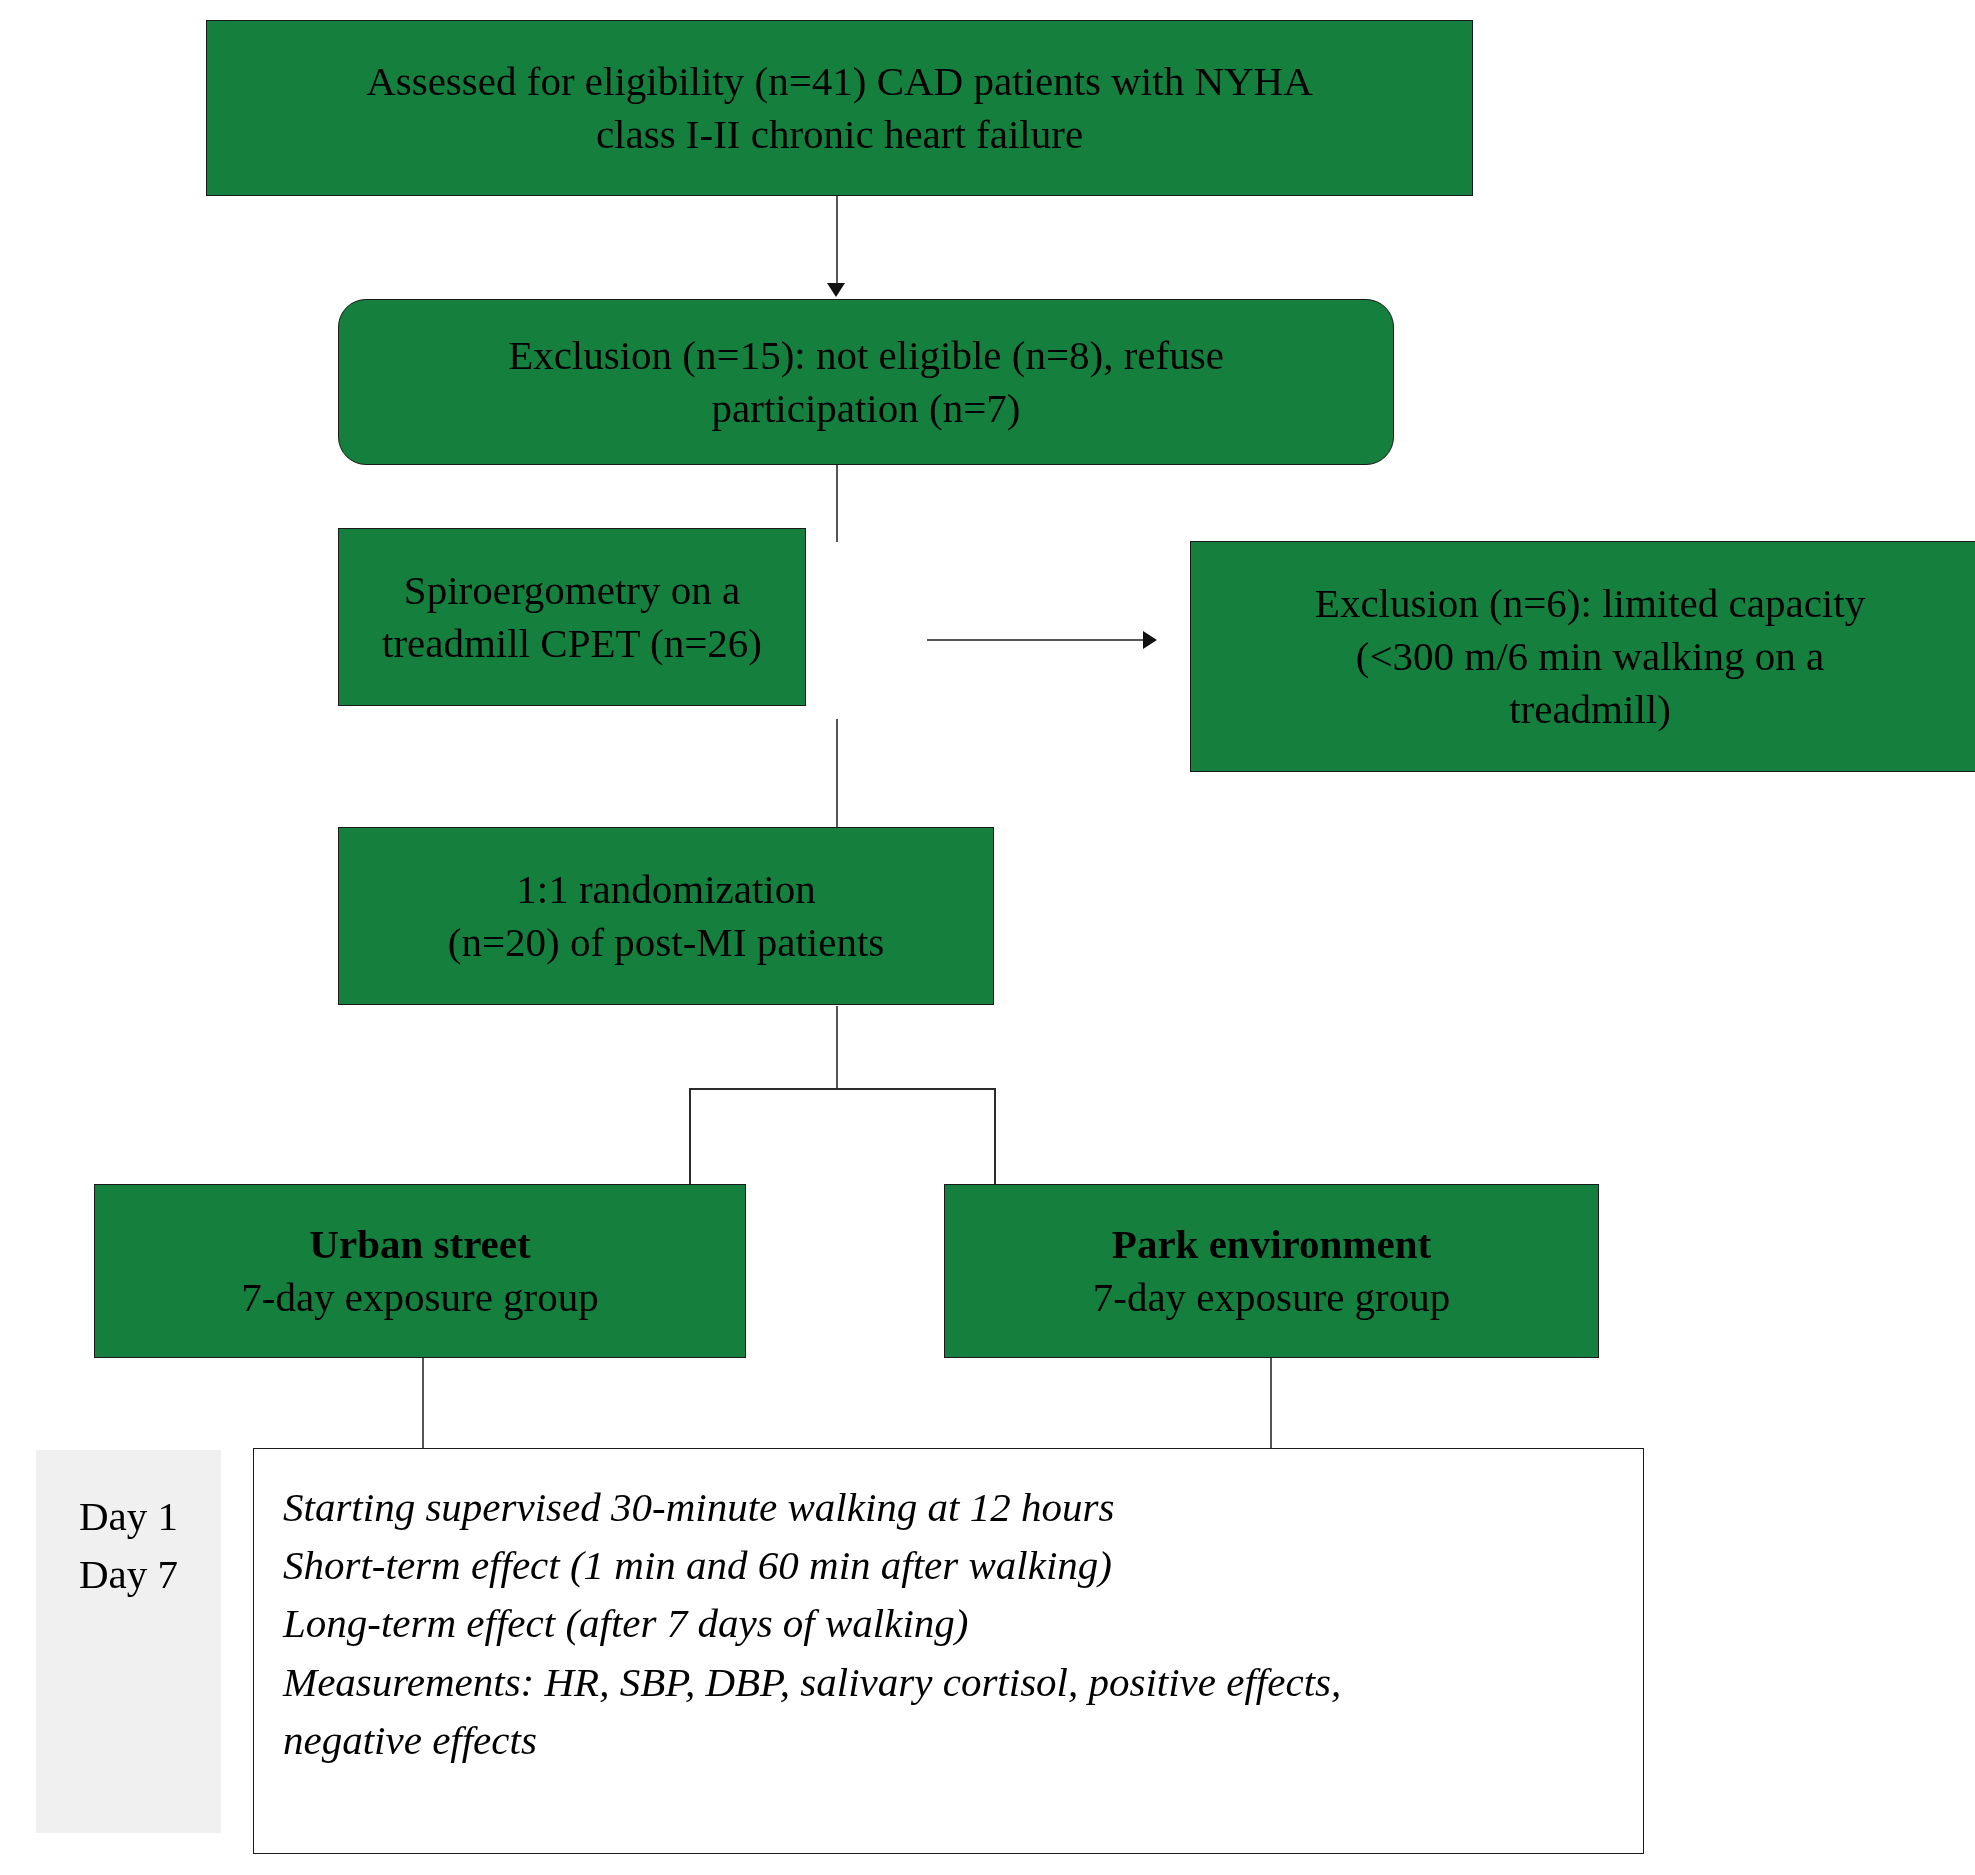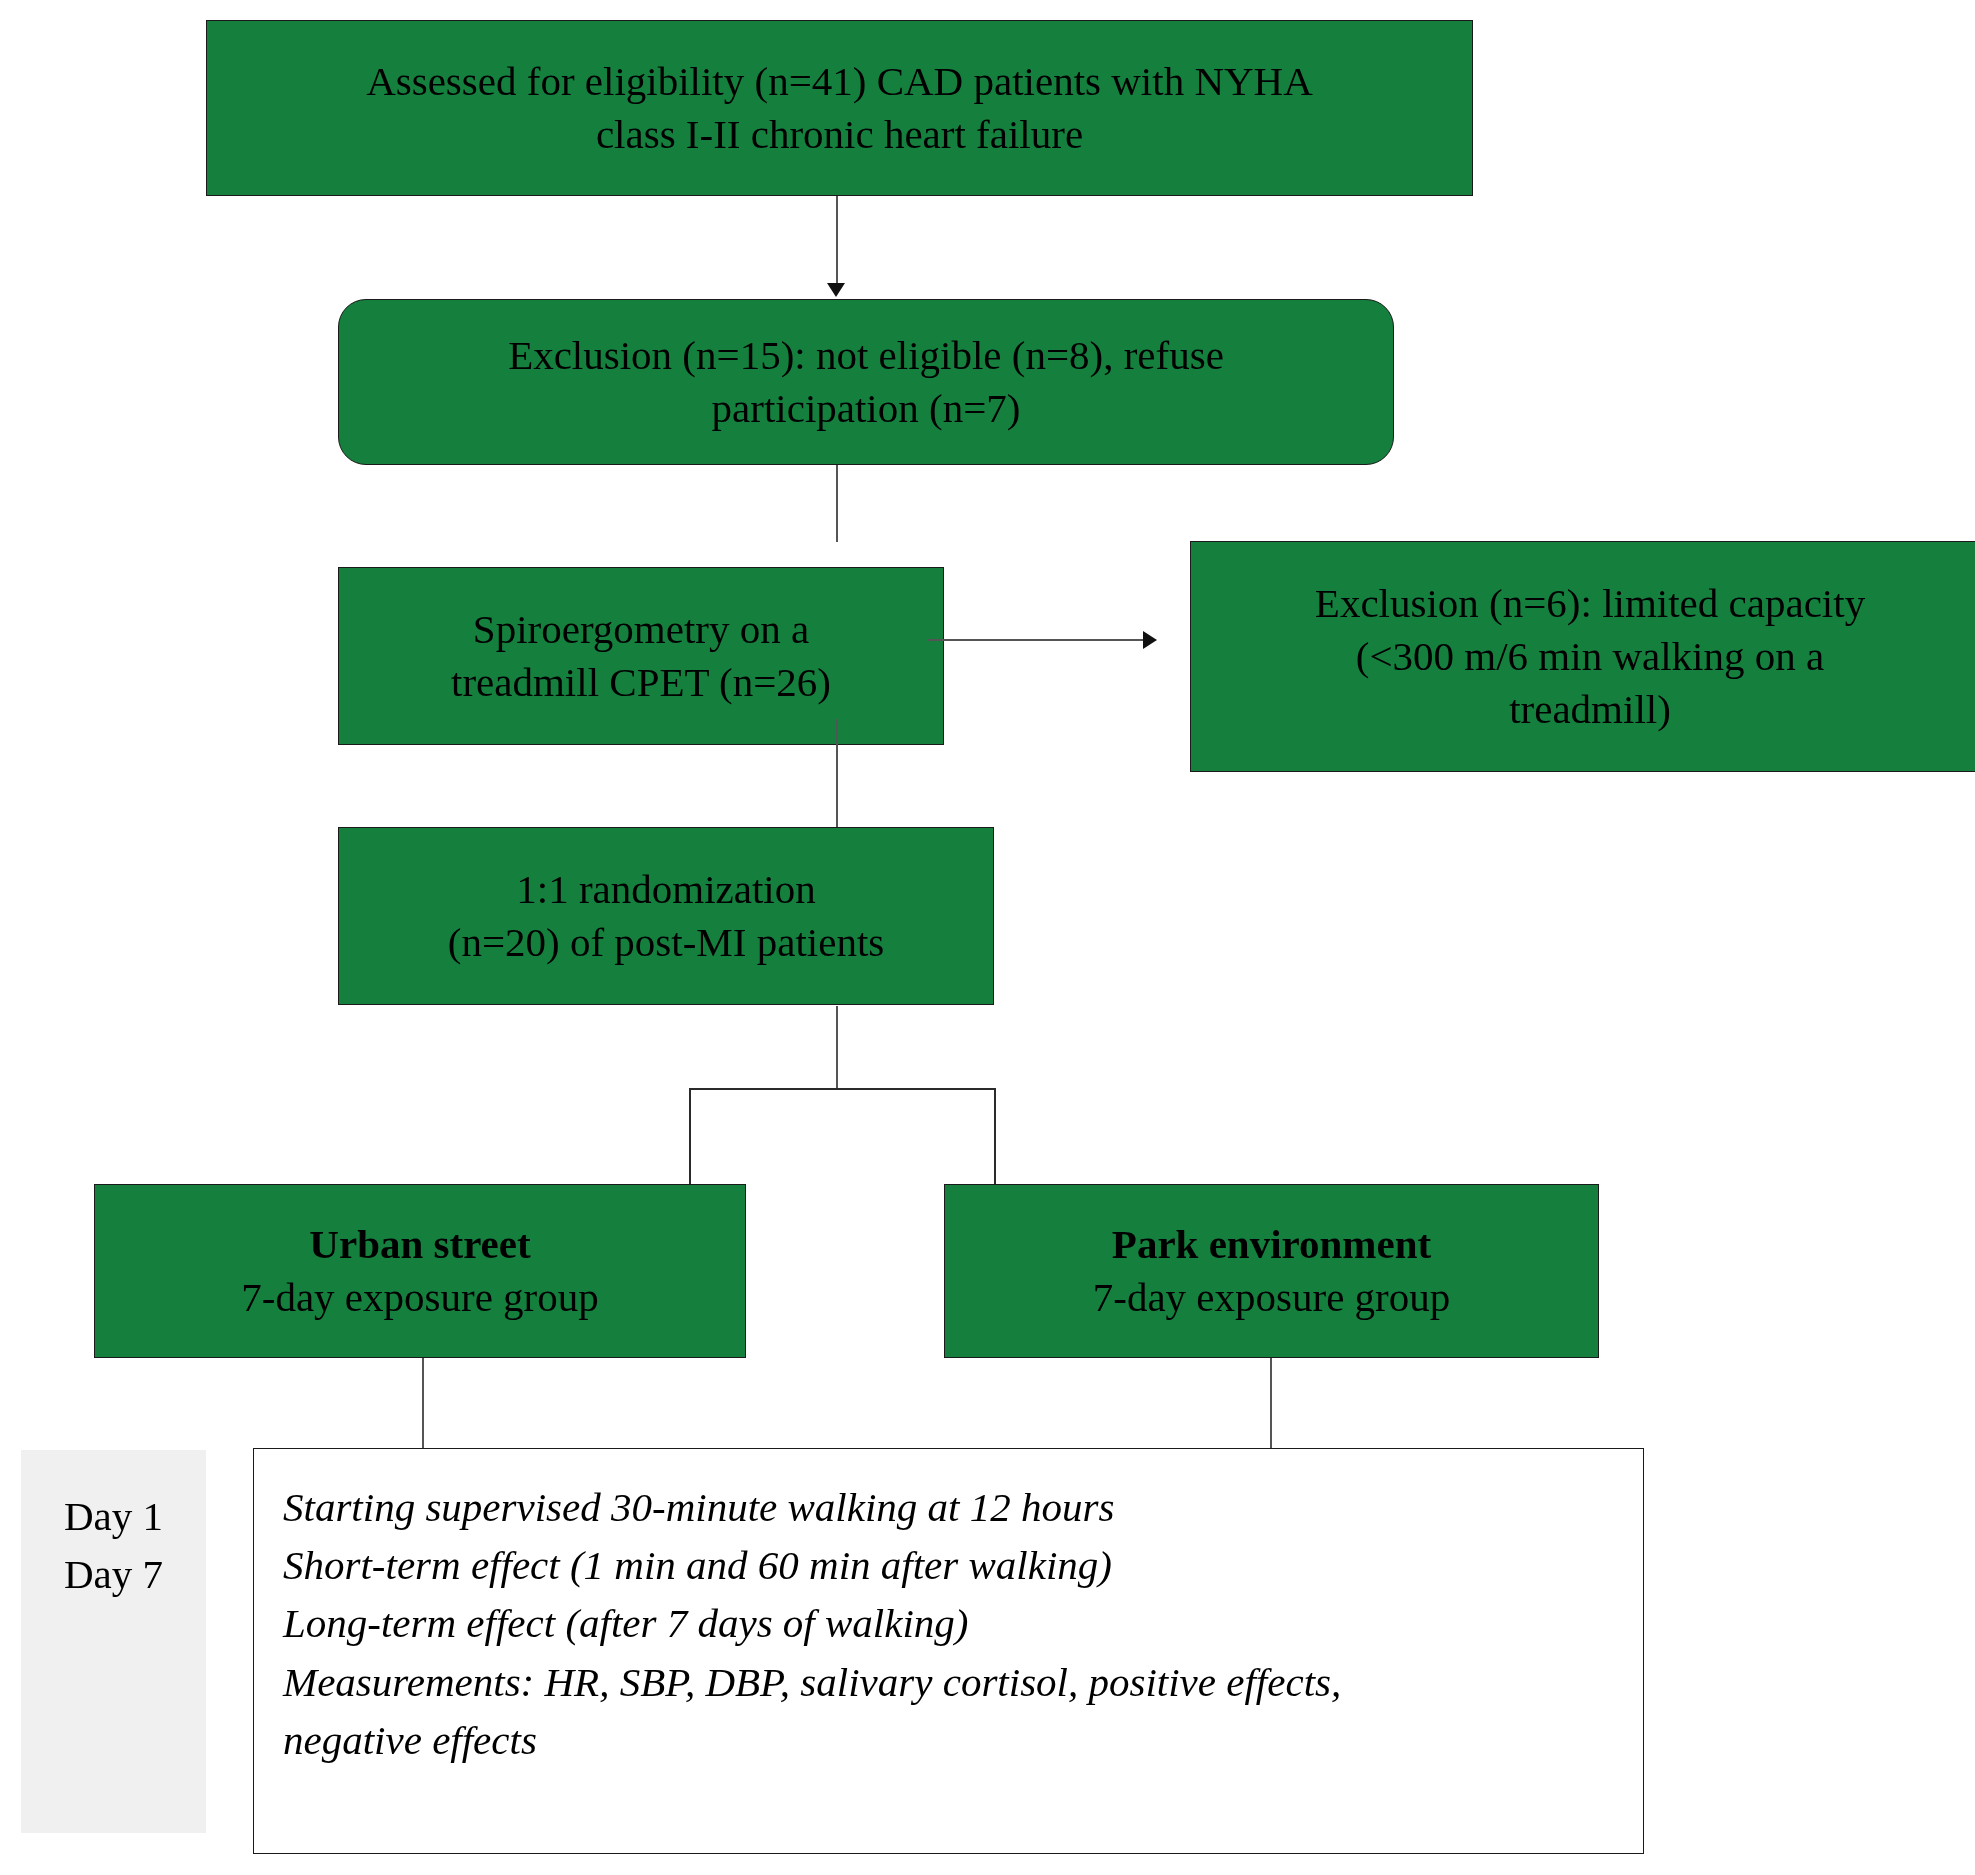--- a/index.html
+++ b/index.html
@@ -85,21 +85,21 @@
 
   <div class="box" style="left:338px; top:299px; width:1056px; height:166px;border-radius:28px;">
     <div class="inner">
       <div>Exclusion (n=15): not eligible (n=8), refuse</div>
       <div>participation (n=7)</div>
     </div>
   </div>
 
   <div class="conn v" style="left:836px; top:465px; height:77px;"></div>
 
-  <div class="box" style="left:338px; top:567px; width:606px; height:178px;">
+  <div class="box" style="left:338px; top:528px; width:468px; height:178px;">
     <div class="inner">
       <div>Spiroergometry on a</div>
       <div>treadmill CPET (n=26)</div>
     </div>
   </div>
 
   <div class="conn h" style="left:927px; top:639px; width:217px;"></div>
   <div class="arrow-right" style="left:1143px; top:631px;"></div>
 
   <div class="box" style="left:1158px; top:541px; width:800px; height:231px;margin-left:32px;">
@@ -134,21 +134,21 @@
   <div class="box" style="left:944px; top:1184px; width:655px; height:174px;">
     <div class="inner">
       <div class="bold-line">Park environment</div>
       <div>7-day exposure group</div>
     </div>
   </div>
 
   <div class="conn v" style="left:422px; top:1358px; height:92px;"></div>
   <div class="conn v" style="left:1270px; top:1358px; height:92px;"></div>
 
-  <div class="panel" style="left:21px; top:1450px; width:185px; height:383px;">
+  <div class="panel" style="left:36px; top:1450px; width:185px; height:383px;">
     <div class="inner">
       <div>Day 1</div>
       <div>Day 7</div>
     </div>
   </div>
 
   <div class="textbox" style="left:253px; top:1448px; width:1391px; height:406px;">
     <div class="inner">
       <div>Starting supervised 30-minute walking at 12 hours</div>
       <div>Short-term effect (1 min and 60 min after walking)</div>

